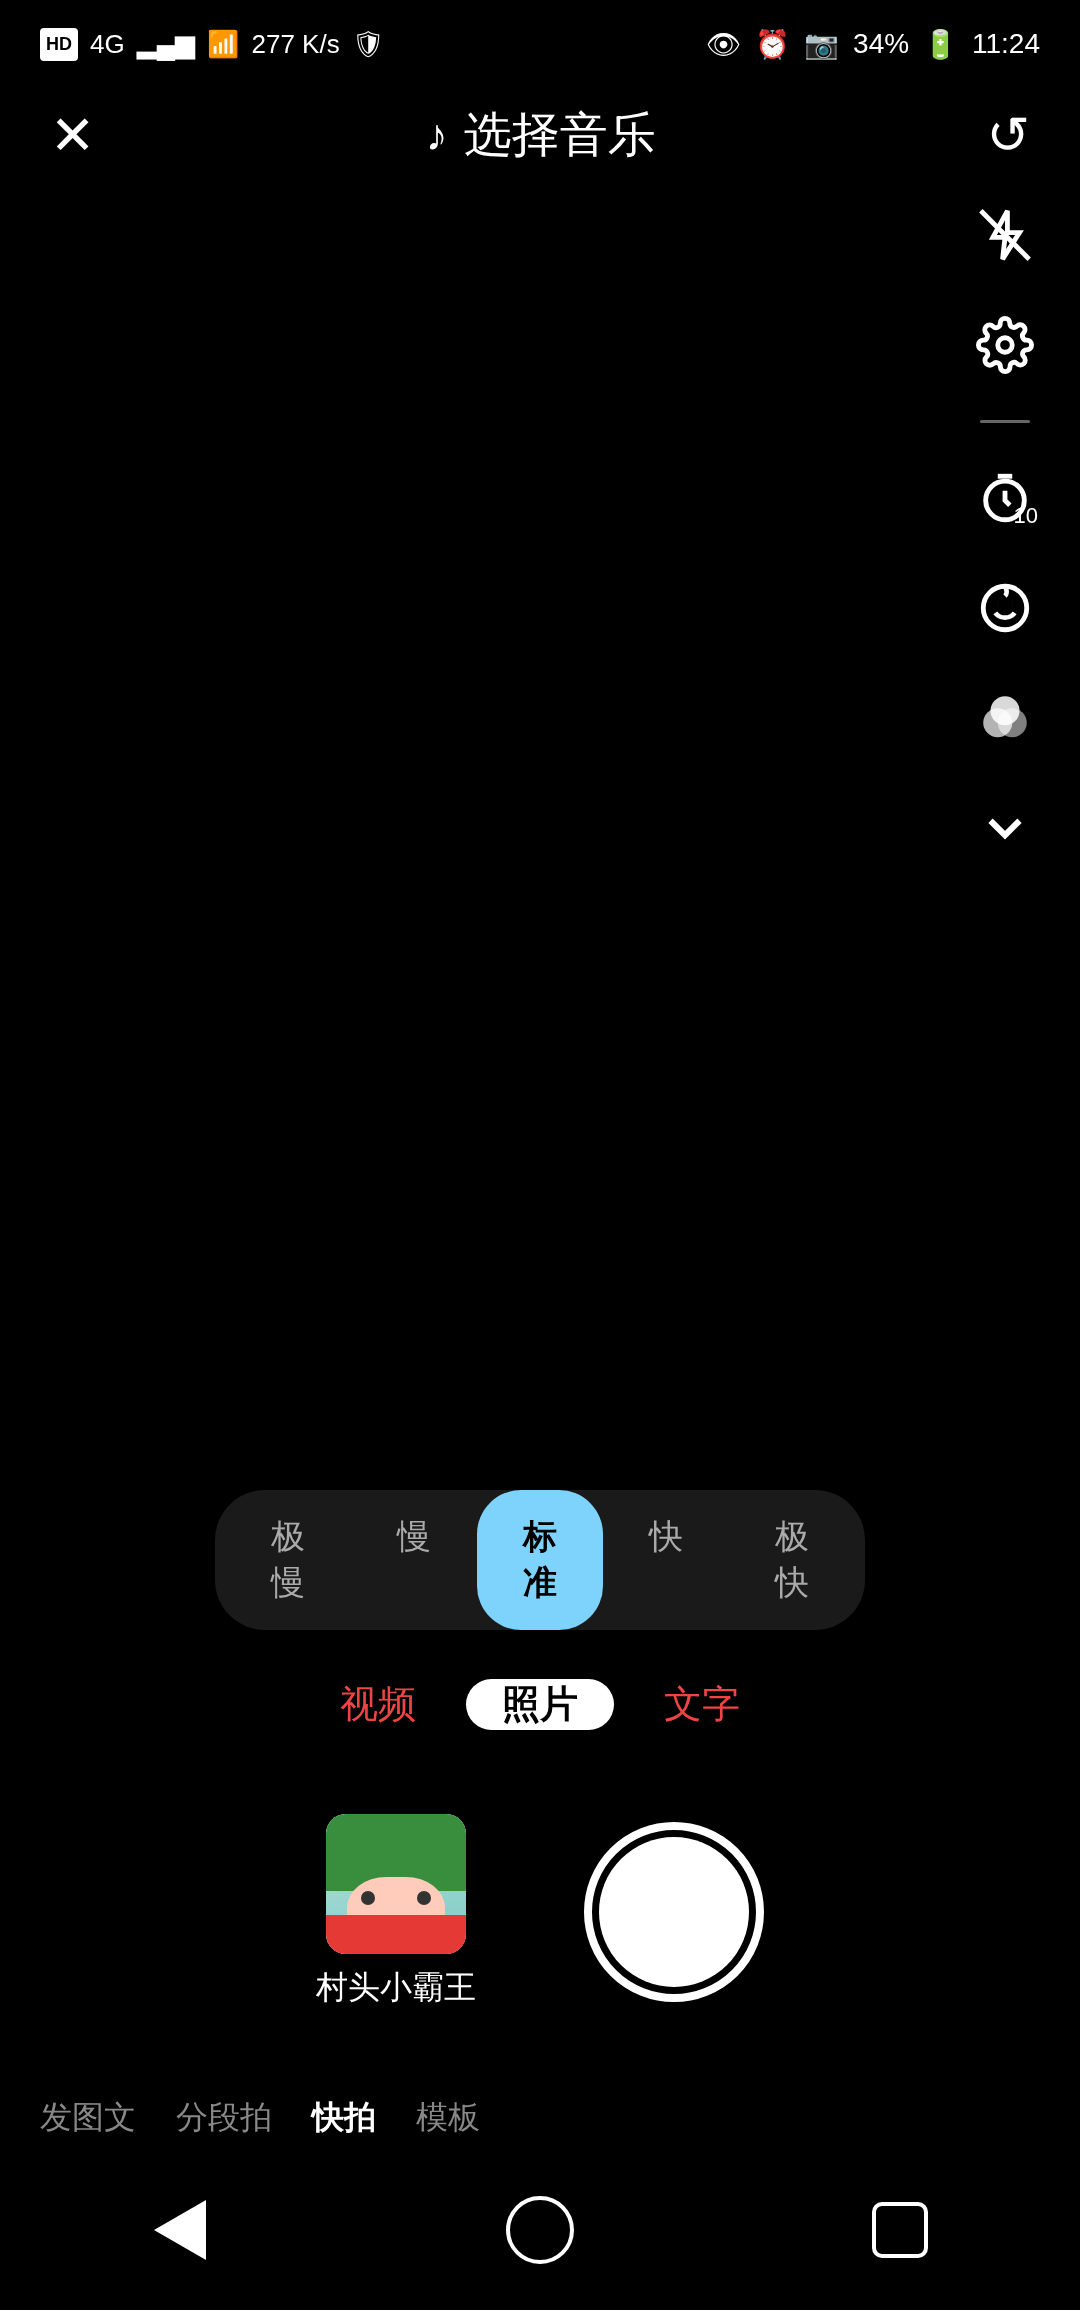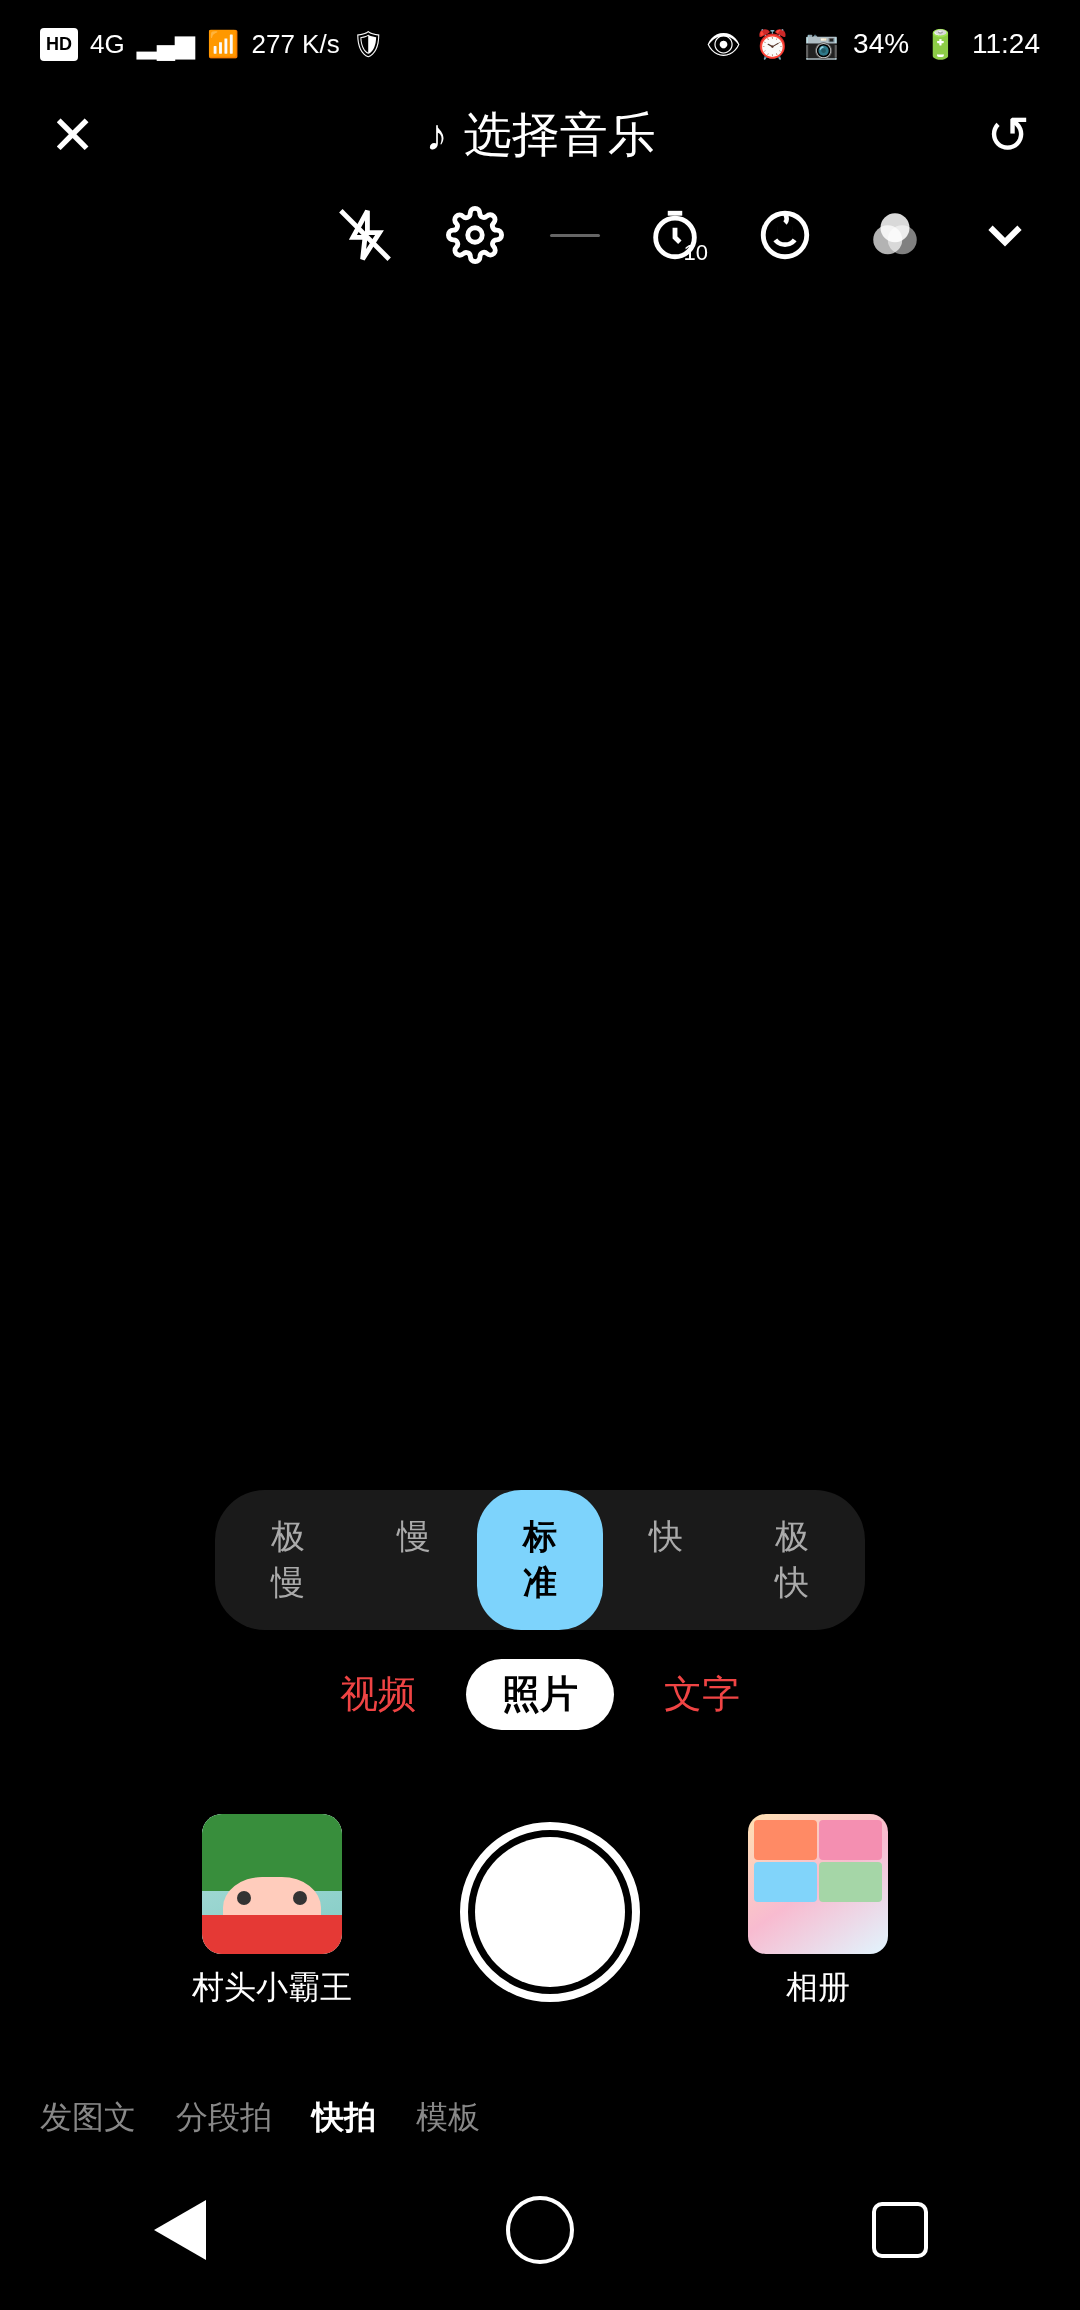--- a/index.html
+++ b/index.html
@@ -63,21 +63,21 @@
     .music-note {
       font-size: 44px;
     }
 
     
     .right-sidebar {
       position: absolute;
       right: 40px;
       top: 200px;
       display: flex;
-      flex-direction: row;
+      flex-direction: column;
       align-items: center;
       gap: 40px;
     }
     .sidebar-icon {
       width: 70px;
       height: 70px;
       display: flex;
       align-items: center;
       justify-content: center;
       color: #fff;
@@ -144,21 +144,21 @@
       gap: 50px;
     }
     .mode-item {
       font-size: 38px;
       color: #ef4444;
       cursor: pointer;
     }
     .mode-item.active {
       background: #fff;
       color: #000;
-      padding: 10px 36px;
+      padding: 0 36px;
       border-radius: 50px;
       font-weight: bold;
     }
 
     
     .camera-controls {
       position: absolute;
       bottom: 300px;
       left: 0;
       right: 0;
@@ -471,33 +471,20 @@
         </div>
       </div>
     </div>
     <span class="avatar-label">村头小霸王</span>
   </div>
 
   <div class="shutter-btn">
     <div class="shutter-inner"></div>
   </div>
 
-  <div class="album-thumb">
-    <div class="album-preview">
-      <div class="album-row">
-        <div class="album-cell cell-orange"></div>
-        <div class="album-cell cell-pink"></div>
-      </div>
-      <div class="album-row">
-        <div class="album-cell cell-blue"></div>
-        <div class="album-cell cell-green"></div>
-      </div>
-    </div>
-    <span class="album-label">相册</span>
-  </div>
 
 </div>
 
 <div class="bottom-tabs">
   <div class="tab-item">发图文</div>
   <div class="tab-item">分段拍</div>
   <div class="tab-item active">快拍</div>
   <div class="tab-item">模板</div>
 </div>
 

